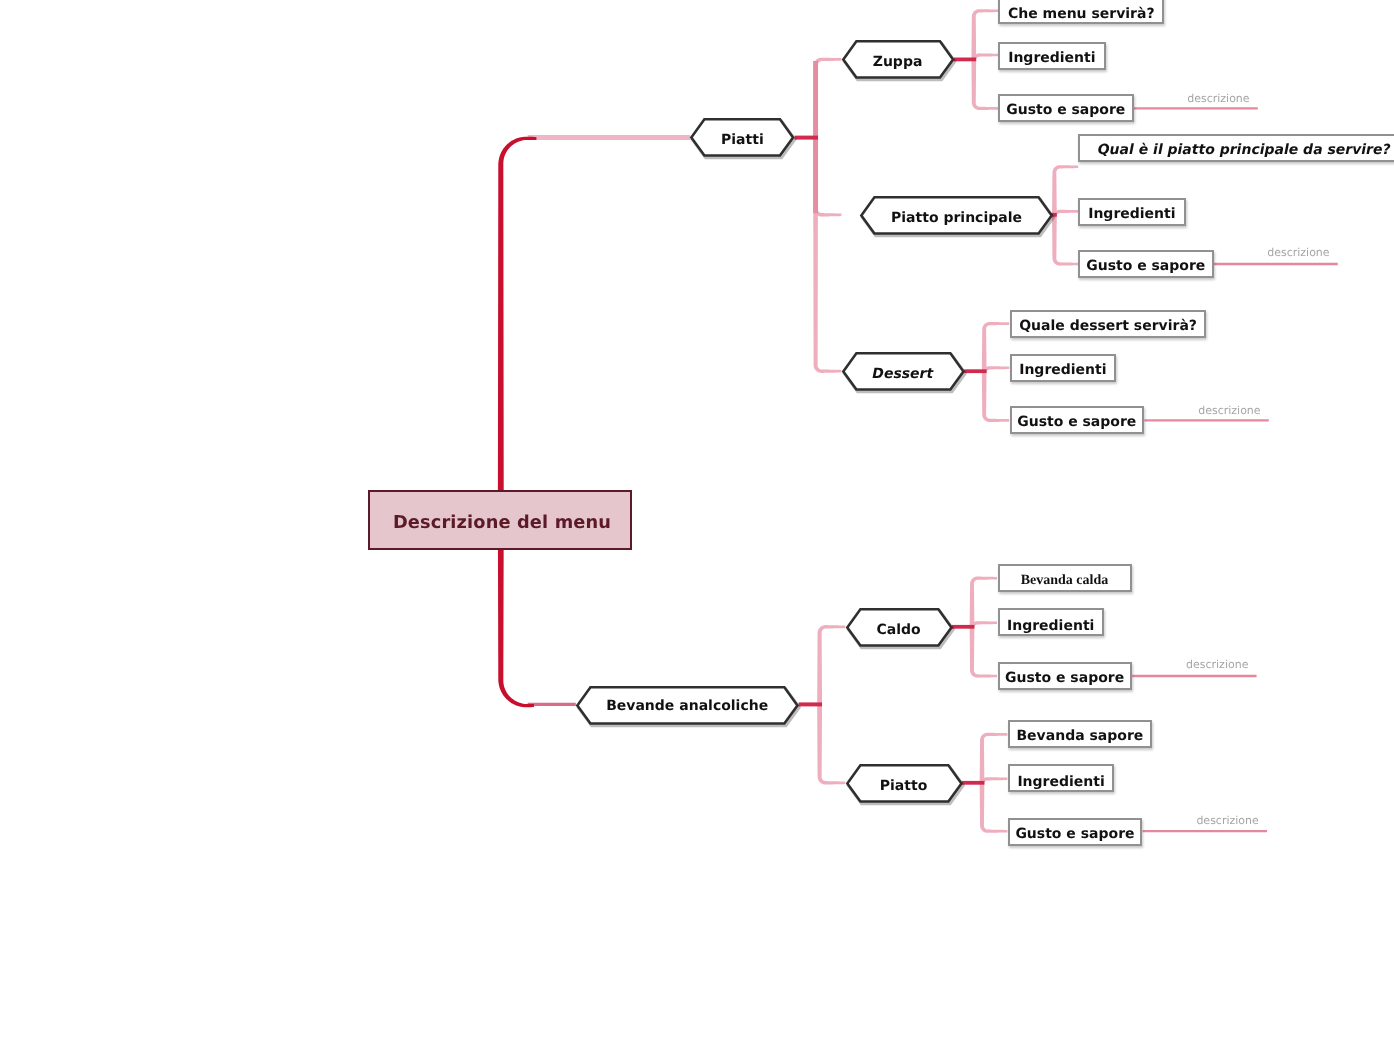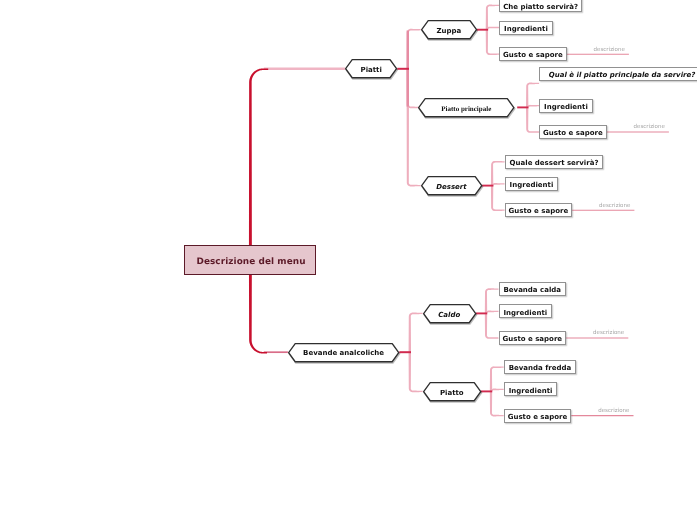--- a/index.html
+++ b/index.html
@@ -88,30 +88,30 @@
         <span class="hex-label">Piatti</span>
       </div>
       <div class="node hex-node" style="left: 420.7px; top: 20px; width: 56.2px; height: 19.4px;">
         <svg class="hex-svg" width="62.2" height="25.4" viewBox="-3 -3 62.2 25.4" style="left: -3px; top: -3px;">
           <path d="M0.65,9.7 L7.2,0.65 L49,0.65 L55.550000000000004,9.7 L49,18.75 L7.2,18.75 Z" transform="translate(0.7,1.0)" fill="none" stroke="rgba(0,0,0,0.26)" stroke-width="1.8"></path>
           <path d="M0.65,9.7 L7.2,0.65 L49,0.65 L55.550000000000004,9.7 L49,18.75 L7.2,18.75 Z" fill="#ffffff" stroke="#2f2f2f" stroke-width="1.3" stroke-linejoin="miter"></path>
         </svg>
         <span class="hex-label">Zuppa</span>
       </div>
       <div class="node leaf-node" style="left: 499.1px; top: -1.6px; width: 83.1px; height: 14px; border: 1px solid rgb(145, 145, 145); box-shadow: rgba(0, 0, 0, 0.22) 0.6px 0.8px 1.2px; color: rgb(17, 17, 17);">
-        <span class="hex-label">Che piatto servirà?</span>
+        <span class="hex-label">Che menu servirà?</span>
       </div>
       <div class="node leaf-node" style="left: 499.1px; top: 20.5px; width: 53.7px; height: 14px; border: 1px solid rgb(145, 145, 145); box-shadow: rgba(0, 0, 0, 0.22) 0.6px 0.8px 1.2px; color: rgb(17, 17, 17);">
         <span class="hex-label">Ingredienti</span>
       </div>
       <div class="node leaf-node" style="left: 499.1px; top: 47.2px; width: 67.6px; height: 14px; border: 1px solid rgb(145, 145, 145); box-shadow: rgba(0, 0, 0, 0.22) 0.6px 0.8px 1.2px; color: rgb(17, 17, 17);">
         <span class="hex-label">Gusto e sapore</span>
       </div>
       <div class="desc-label" style="left: 593.6px; top: 46.6px;">descrizione</div>
-      <div class="node hex-node" style="left: 418px; top: 97.7px; width: 96.5px; height: 19.4px; font-family: Liberation Serif, serif;">
+      <div class="node hex-node" style="left: 430px; top: 97.7px; width: 96.5px; height: 19.4px;">
         <svg class="hex-svg" width="102.5" height="25.4" viewBox="-3 -3 102.5 25.4" style="left: -3px; top: -3px;">
           <path d="M0.65,9.7 L7.2,0.65 L89.3,0.65 L95.85,9.7 L89.3,18.75 L7.2,18.75 Z" transform="translate(0.7,1.0)" fill="none" stroke="rgba(0,0,0,0.26)" stroke-width="1.8"></path>
           <path d="M0.65,9.7 L7.2,0.65 L89.3,0.65 L95.85,9.7 L89.3,18.75 L7.2,18.75 Z" fill="#ffffff" stroke="#2f2f2f" stroke-width="1.3" stroke-linejoin="miter"></path>
         </svg>
         <span class="hex-label">Piatto principale</span>
       </div>
       <div class="node leaf-node" style="left: 539.1px; top: 67px; width: 166px; height: 14px; border: 1px solid rgb(145, 145, 145); box-shadow: rgba(0, 0, 0, 0.22) 0.6px 0.8px 1.2px; color: rgb(17, 17, 17); font-style: italic;">
         <span class="hex-label">Qual è il piatto principale da servire?</span>
       </div>
       <div class="node leaf-node" style="left: 539.1px; top: 98.7px; width: 53.7px; height: 14px; border: 1px solid rgb(145, 145, 145); box-shadow: rgba(0, 0, 0, 0.22) 0.6px 0.8px 1.2px; color: rgb(17, 17, 17);">
@@ -138,46 +138,46 @@
         <span class="hex-label">Gusto e sapore</span>
       </div>
       <div class="desc-label" style="left: 599.1px; top: 202.6px;">descrizione</div>
       <div class="node hex-node" style="left: 287.9px; top: 342.5px; width: 111.4px; height: 19.4px; align-items: center;">
         <svg class="hex-svg" width="117.4" height="25.4" viewBox="-3 -3 117.4 25.4" style="left: -3px; top: -3px;">
           <path d="M0.65,9.7 L7.2,0.65 L104.2,0.65 L110.75,9.7 L104.2,18.75 L7.2,18.75 Z" transform="translate(0.7,1.0)" fill="none" stroke="rgba(0,0,0,0.26)" stroke-width="1.8"></path>
           <path d="M0.65,9.7 L7.2,0.65 L104.2,0.65 L110.75,9.7 L104.2,18.75 L7.2,18.75 Z" fill="#ffffff" stroke="#2f2f2f" stroke-width="1.3" stroke-linejoin="miter"></path>
         </svg>
         <span class="hex-label">Bevande analcoliche</span>
       </div>
-      <div class="node hex-node" style="left: 422.6px; top: 303.7px; width: 53.4px; height: 19.4px; font-style: italic;">
+      <div class="node hex-node" style="left: 422.6px; top: 303.7px; width: 53.4px; height: 19.4px;">
         <svg class="hex-svg" width="59.4" height="25.4" viewBox="-3 -3 59.4 25.4" style="left: -3px; top: -3px;">
           <path d="M0.65,9.7 L7.2,0.65 L46.199999999999996,0.65 L52.75,9.7 L46.199999999999996,18.75 L7.2,18.75 Z" transform="translate(0.7,1.0)" fill="none" stroke="rgba(0,0,0,0.26)" stroke-width="1.8"></path>
           <path d="M0.65,9.7 L7.2,0.65 L46.199999999999996,0.65 L52.75,9.7 L46.199999999999996,18.75 L7.2,18.75 Z" fill="#ffffff" stroke="#2f2f2f" stroke-width="1.3" stroke-linejoin="miter"></path>
         </svg>
         <span class="hex-label">Caldo</span>
       </div>
-      <div class="node leaf-node" style="left: 498.5px; top: 282.1px; width: 67.5px; height: 14px; border: 1px solid rgb(145, 145, 145); box-shadow: rgba(0, 0, 0, 0.22) 0.6px 0.8px 1.2px; color: rgb(17, 17, 17);">
+      <div class="node leaf-node" style="left: 498.5px; top: 282.1px; width: 67.5px; height: 14px; border: 1px solid rgb(145, 145, 145); box-shadow: rgba(0, 0, 0, 0.22) 0.6px 0.8px 1.2px; color: rgb(17, 17, 17); font-family: Liberation Serif, serif;">
         <span class="hex-label">Bevanda calda</span>
       </div>
       <div class="node leaf-node" style="left: 498.5px; top: 304.4px; width: 53.7px; height: 14px; border: 1px solid rgb(145, 145, 145); box-shadow: rgba(0, 0, 0, 0.22) 0.6px 0.8px 1.2px; color: rgb(17, 17, 17);">
         <span class="hex-label">Ingredienti</span>
       </div>
       <div class="node leaf-node" style="left: 498.5px; top: 331px; width: 67.6px; height: 14px; border: 1px solid rgb(145, 145, 145); box-shadow: rgba(0, 0, 0, 0.22) 0.6px 0.8px 1.2px; color: rgb(17, 17, 17);">
         <span class="hex-label">Gusto e sapore</span>
       </div>
       <div class="desc-label" style="left: 593px; top: 330.4px;">descrizione</div>
       <div class="node hex-node" style="left: 422.6px; top: 381.7px; width: 58.4px; height: 19.4px;">
         <svg class="hex-svg" width="64.4" height="25.4" viewBox="-3 -3 64.4 25.4" style="left: -3px; top: -3px;">
           <path d="M0.65,9.7 L7.2,0.65 L51.199999999999996,0.65 L57.75,9.7 L51.199999999999996,18.75 L7.2,18.75 Z" transform="translate(0.7,1.0)" fill="none" stroke="rgba(0,0,0,0.26)" stroke-width="1.8"></path>
           <path d="M0.65,9.7 L7.2,0.65 L51.199999999999996,0.65 L57.75,9.7 L51.199999999999996,18.75 L7.2,18.75 Z" fill="#ffffff" stroke="#2f2f2f" stroke-width="1.3" stroke-linejoin="miter"></path>
         </svg>
         <span class="hex-label">Piatto</span>
       </div>
       <div class="node leaf-node" style="left: 503.7px; top: 360.2px; width: 72.5px; height: 14px; border: 1px solid rgb(145, 145, 145); box-shadow: rgba(0, 0, 0, 0.22) 0.6px 0.8px 1.2px; color: rgb(17, 17, 17);">
-        <span class="hex-label">Bevanda fredda</span>
+        <span class="hex-label">Bevanda sapore</span>
       </div>
       <div class="node leaf-node" style="left: 503.7px; top: 382.4px; width: 53.7px; height: 14px; border: 1px solid rgb(145, 145, 145); box-shadow: rgba(0, 0, 0, 0.22) 0.6px 0.8px 1.2px; color: rgb(17, 17, 17);">
         <span class="hex-label">Ingredienti</span>
       </div>
       <div class="node leaf-node" style="left: 503.7px; top: 408.6px; width: 67.6px; height: 14px; border: 1px solid rgb(145, 145, 145); box-shadow: rgba(0, 0, 0, 0.22) 0.6px 0.8px 1.2px; color: rgb(17, 17, 17);">
         <span class="hex-label">Gusto e sapore</span>
       </div>
       <div class="desc-label" style="left: 598.2px; top: 408px;">descrizione</div>
     </div>
 </div>

